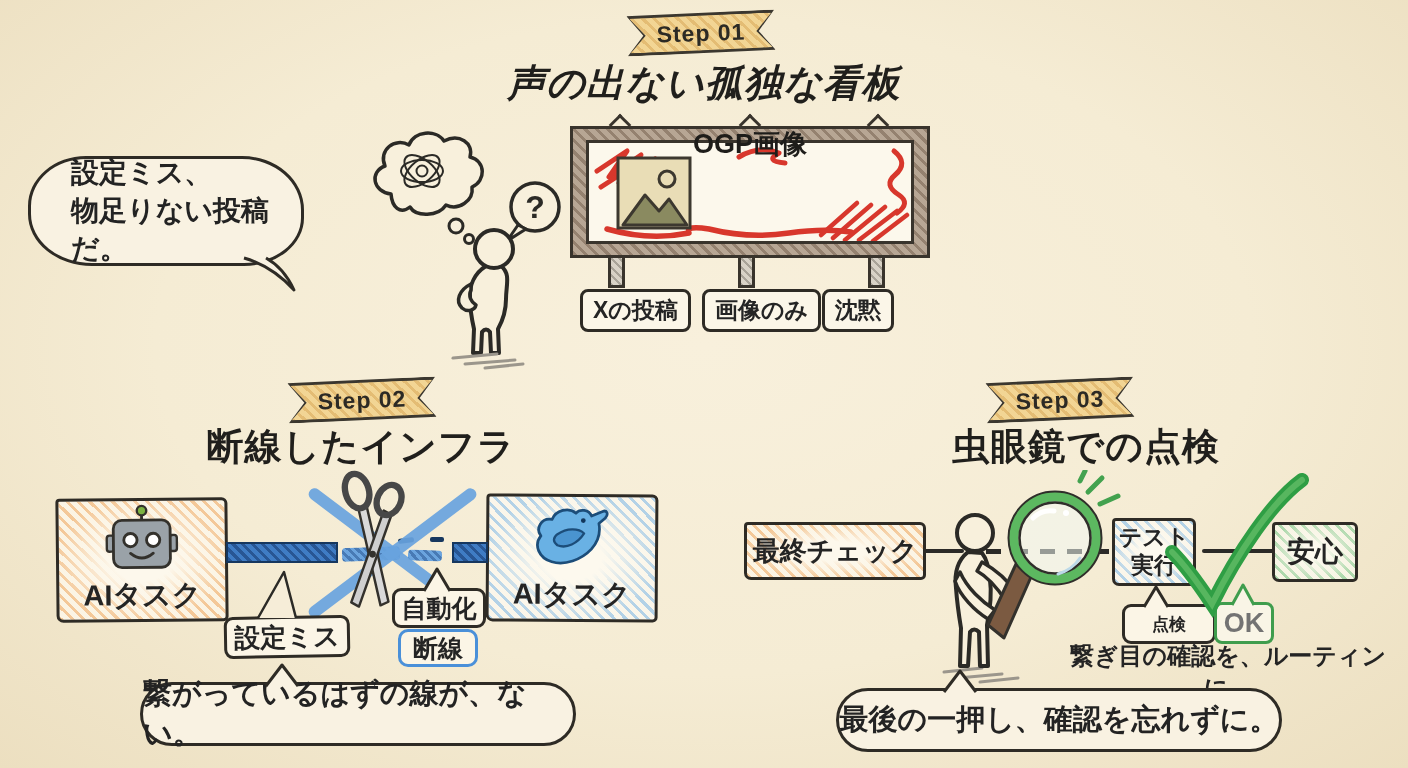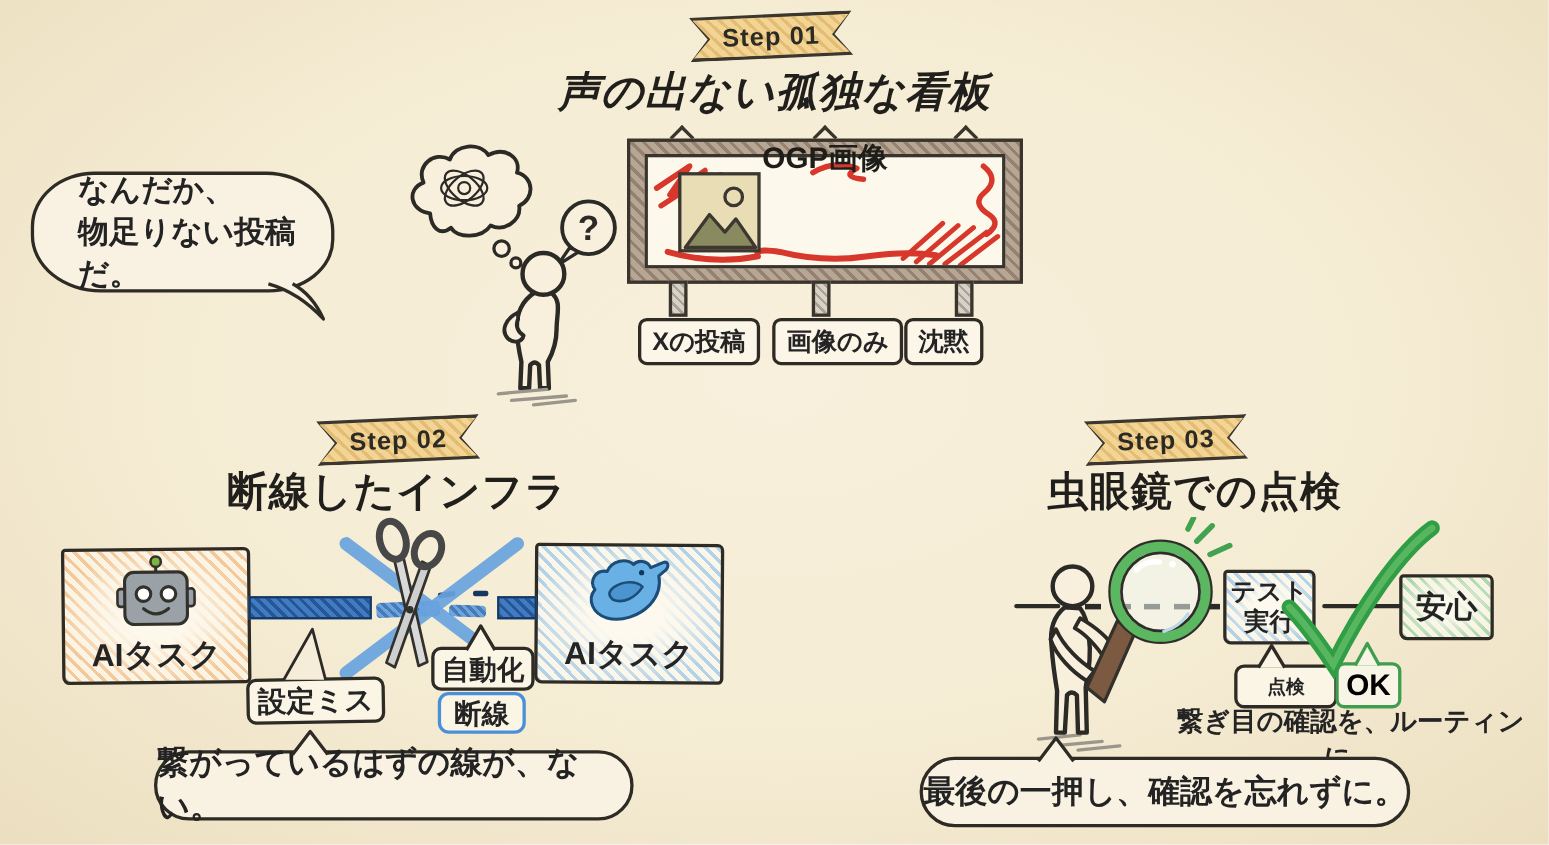--- a/index.html
+++ b/index.html
@@ -60,39 +60,39 @@
   .scrap{position:absolute;border-radius:4px;
     background:repeating-linear-gradient(45deg, rgba(20,60,120,.4) 0 3px, rgba(0,0,0,0) 3px 6px),#6ba4de;}
   .navy-dash{position:absolute;background:#16375f;border-radius:2px;}
   .xbar{position:absolute;left:-6%;top:50%;width:112%;height:12px;margin-top:-6px;background:#68a3de;border-radius:6px;opacity:.92;}
 
   .line-solid{position:absolute;height:4px;background:#2b2a27;border-radius:2px;}
   .line-dashed{position:absolute;height:4.5px;
     background:repeating-linear-gradient(90deg,#2b2a27 0 15px, rgba(0,0,0,0) 15px 27px);}
 
   .okbox{position:absolute;box-sizing:border-box;background:#f9f5e6;border:3px solid #3f9d4d;border-radius:8px;
-    display:flex;align-items:center;justify-content:center;font-weight:900;color:#000000;}
+    display:flex;align-items:center;justify-content:center;font-weight:900;color:#737373;}
 </style>
 </head>
 <body>
 
 <div class="canvas">
 
   <div class="ribbon" style="left:627px;top:12px;">
     <div class="rb-outer"></div>
     <div class="rb-inner"></div>
     <div class="rb-text">Step 01</div>
   </div>
 
   <div class="step-title" style="left:404px;top:58px;width:600px;font-size:38px;font-style:italic;">声の出ない孤独な看板</div>
 
   <div class="bubble" style="left:28px;top:156px;width:276px;height:110px;
        border-radius:58px 62px 60px 64px / 50px 54px 48px 52px;justify-content:flex-start;padding-left:40px;">
     <div style="font-size:28px;line-height:1.35;">
-      <div>なんだか、</div>
+      <div>設定ミス、</div>
       <div>物足りない投稿だ。</div>
     </div>
   </div>
   <svg class="tailsvg" style="left:238px;top:254px;" width="70" height="42">
     <path d="M6,4 Q34,12 56,36 Q46,14 28,4" fill="#f9f2e2" stroke="#2e2b25" stroke-width="3" stroke-linejoin="round"></path>
   </svg>
 
   <svg class="abs" style="left:365px;top:122px;" width="205" height="250" viewBox="0 0 205 250">
     <path d="M26,72 C8,70 4,50 20,44 C13,28 30,15 44,23 C49,9 71,7 79,19 C94,11 109,21 105,35 C121,39 121,59 107,65 C109,79 93,89 81,83 C73,95 51,95 45,85 C35,93 27,85 26,72 Z" fill="#f8f0dc" stroke="#2b2a26" stroke-width="3.5" stroke-linejoin="round"></path>
     <g stroke="#2b2a26" stroke-width="2" fill="none">
@@ -227,20 +227,23 @@
     <div class="rb-outer"></div>
     <div class="rb-inner"></div>
     <div class="rb-text">Step 03</div>
   </div>
   <div class="step-title" style="left:900px;top:422px;width:320px;text-align:right;">虫眼鏡での点検</div>
 
   <div class="line-solid" style="left:922px;top:549px;width:42px;"></div>
   <div class="line-dashed" style="left:986px;top:549px;width:126px;"></div>
   <div class="line-solid" style="left:1202px;top:549px;width:72px;"></div>
 
+  <div class="box hatch-orange" style="left:744px;top:522px;width:182px;height:58px;font-size:27px;z-index:2;">
+    <div>最終チェック</div>
+  </div>
   <div class="box hatch-blue" style="left:1112px;top:518px;width:84px;height:68px;font-size:23px;line-height:1.2;z-index:2;">
     <div>テスト</div>
     <div>実行</div>
   </div>
   <div class="box hatch-green" style="left:1272px;top:522px;width:86px;height:60px;font-size:28px;z-index:2;">
     <div>安心</div>
   </div>
 
   <svg class="abs" style="left:930px;top:470px;z-index:3;" width="195" height="215" viewBox="0 0 195 215">
     <g stroke="#9b968c" stroke-width="3" stroke-linecap="round">

